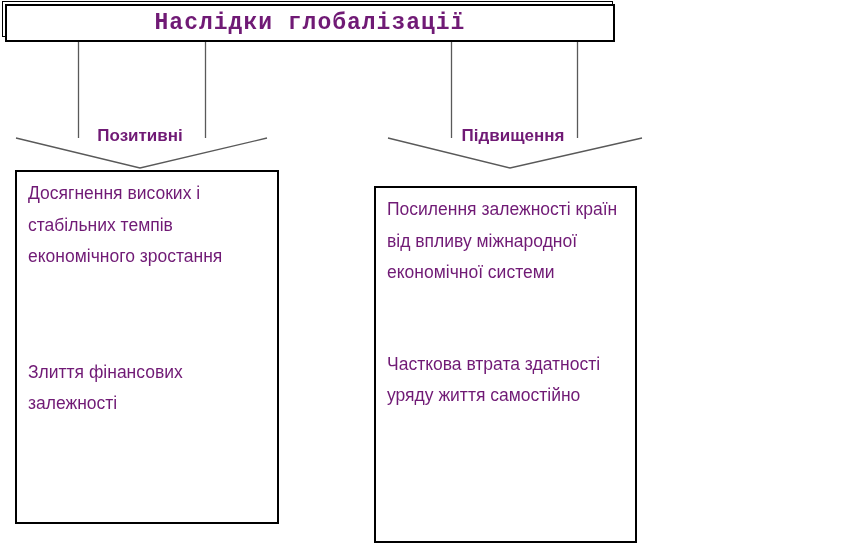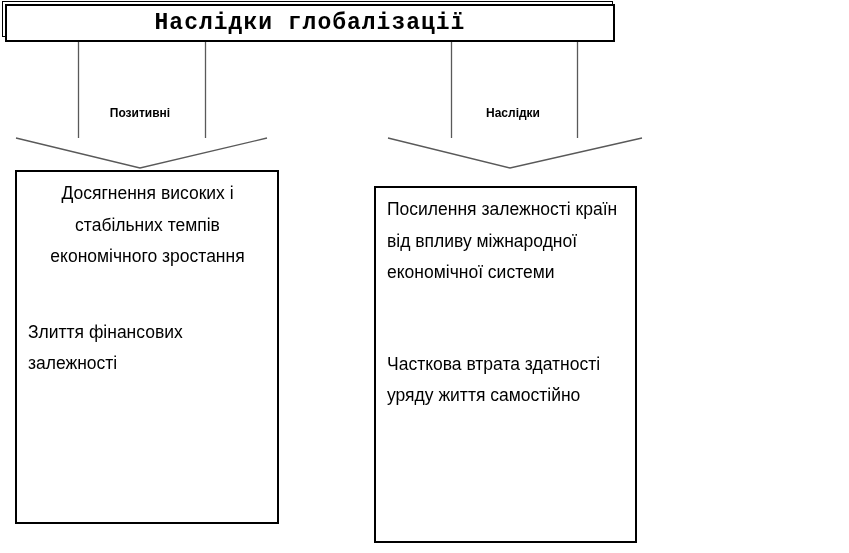--- a/index.html
+++ b/index.html
@@ -6,21 +6,21 @@
     margin: 0;
     padding: 0;
     background: #ffffff;
   }
   #canvas {
     position: relative;
     width: 849px;
     height: 553px;
     background: #ffffff;
     font-family: "Liberation Sans", sans-serif;
-    color: #000000;
+    color: #701a75;
     overflow: hidden;
     text-decoration: underline;
   }
 
   
   .title-shadow {
     position: absolute;
     left: 2px; top: 1px;
     width: 609px; height: 34px;
     border: 1.5px solid #000000;
@@ -52,24 +52,24 @@
   }
   svg.overlay line, svg.overlay polyline {
     stroke: #595959;
     stroke-width: 1.3;
     fill: none;
   }
 
   
   .branch-label {
     position: absolute;
-    top: 106px;
+    top: 126px;
     transform: translateX(-50%);
     font-weight: bold;
-    font-size: 12px;
+    font-size: 17px;
     white-space: nowrap;
     background: #ffffff;
     padding: 0 2px;
   }
   #label-positive { left: 140px; }
   #label-negative { left: 513px; }
 
   
   .content-box {
     position: absolute;
@@ -83,21 +83,21 @@
   }
   #box-positive {
     left: 15px; top: 170px;
     width: 264px; height: 354px;
   }
   #box-negative {
     left: 374px; top: 186px;
     width: 263px; height: 357px;
   }
   .content-box p { margin: 0; }
-  #box-positive p.p1 { margin-bottom: 44px; text-align: center; }
+  #box-positive p.p1 { margin-bottom: 84px; }
   #box-positive p.p2 { margin-bottom: 48px; }
   #box-negative p.p1 { margin-bottom: 60px; }
   #box-negative p.p2 { margin-bottom: 45px; }
 </style>
 </head>
 <body>
 
 <div id="canvas">
 
   <div class="title-shadow"></div>
@@ -112,21 +112,21 @@
       <polyline points="16,138 140,168 267,138"></polyline>
     </g>
     <g>
       <line x1="451.5" y1="42" x2="451.5" y2="138"></line>
       <line x1="577.5" y1="42" x2="577.5" y2="138"></line>
       <polyline points="388,138 510,168 642,138"></polyline>
     </g>
   </svg>
 
   <div class="branch-label" id="label-positive">Позитивні</div>
-  <div class="branch-label" id="label-negative">Наслідки</div>
+  <div class="branch-label" id="label-negative">Підвищення</div>
 
   <div class="content-box" id="box-positive">
     <p class="p1">Досягнення високих і стабільних темпів економічного зростання</p>
     <p class="p3">Злиття фінансових залежності</p>
   </div>
 
   <div class="content-box" id="box-negative">
     <p class="p1">Посилення залежності країн від впливу міжнародної економічної системи</p>
     <p class="p3">Часткова втрата здатності уряду життя самостійно</p>
   </div>

